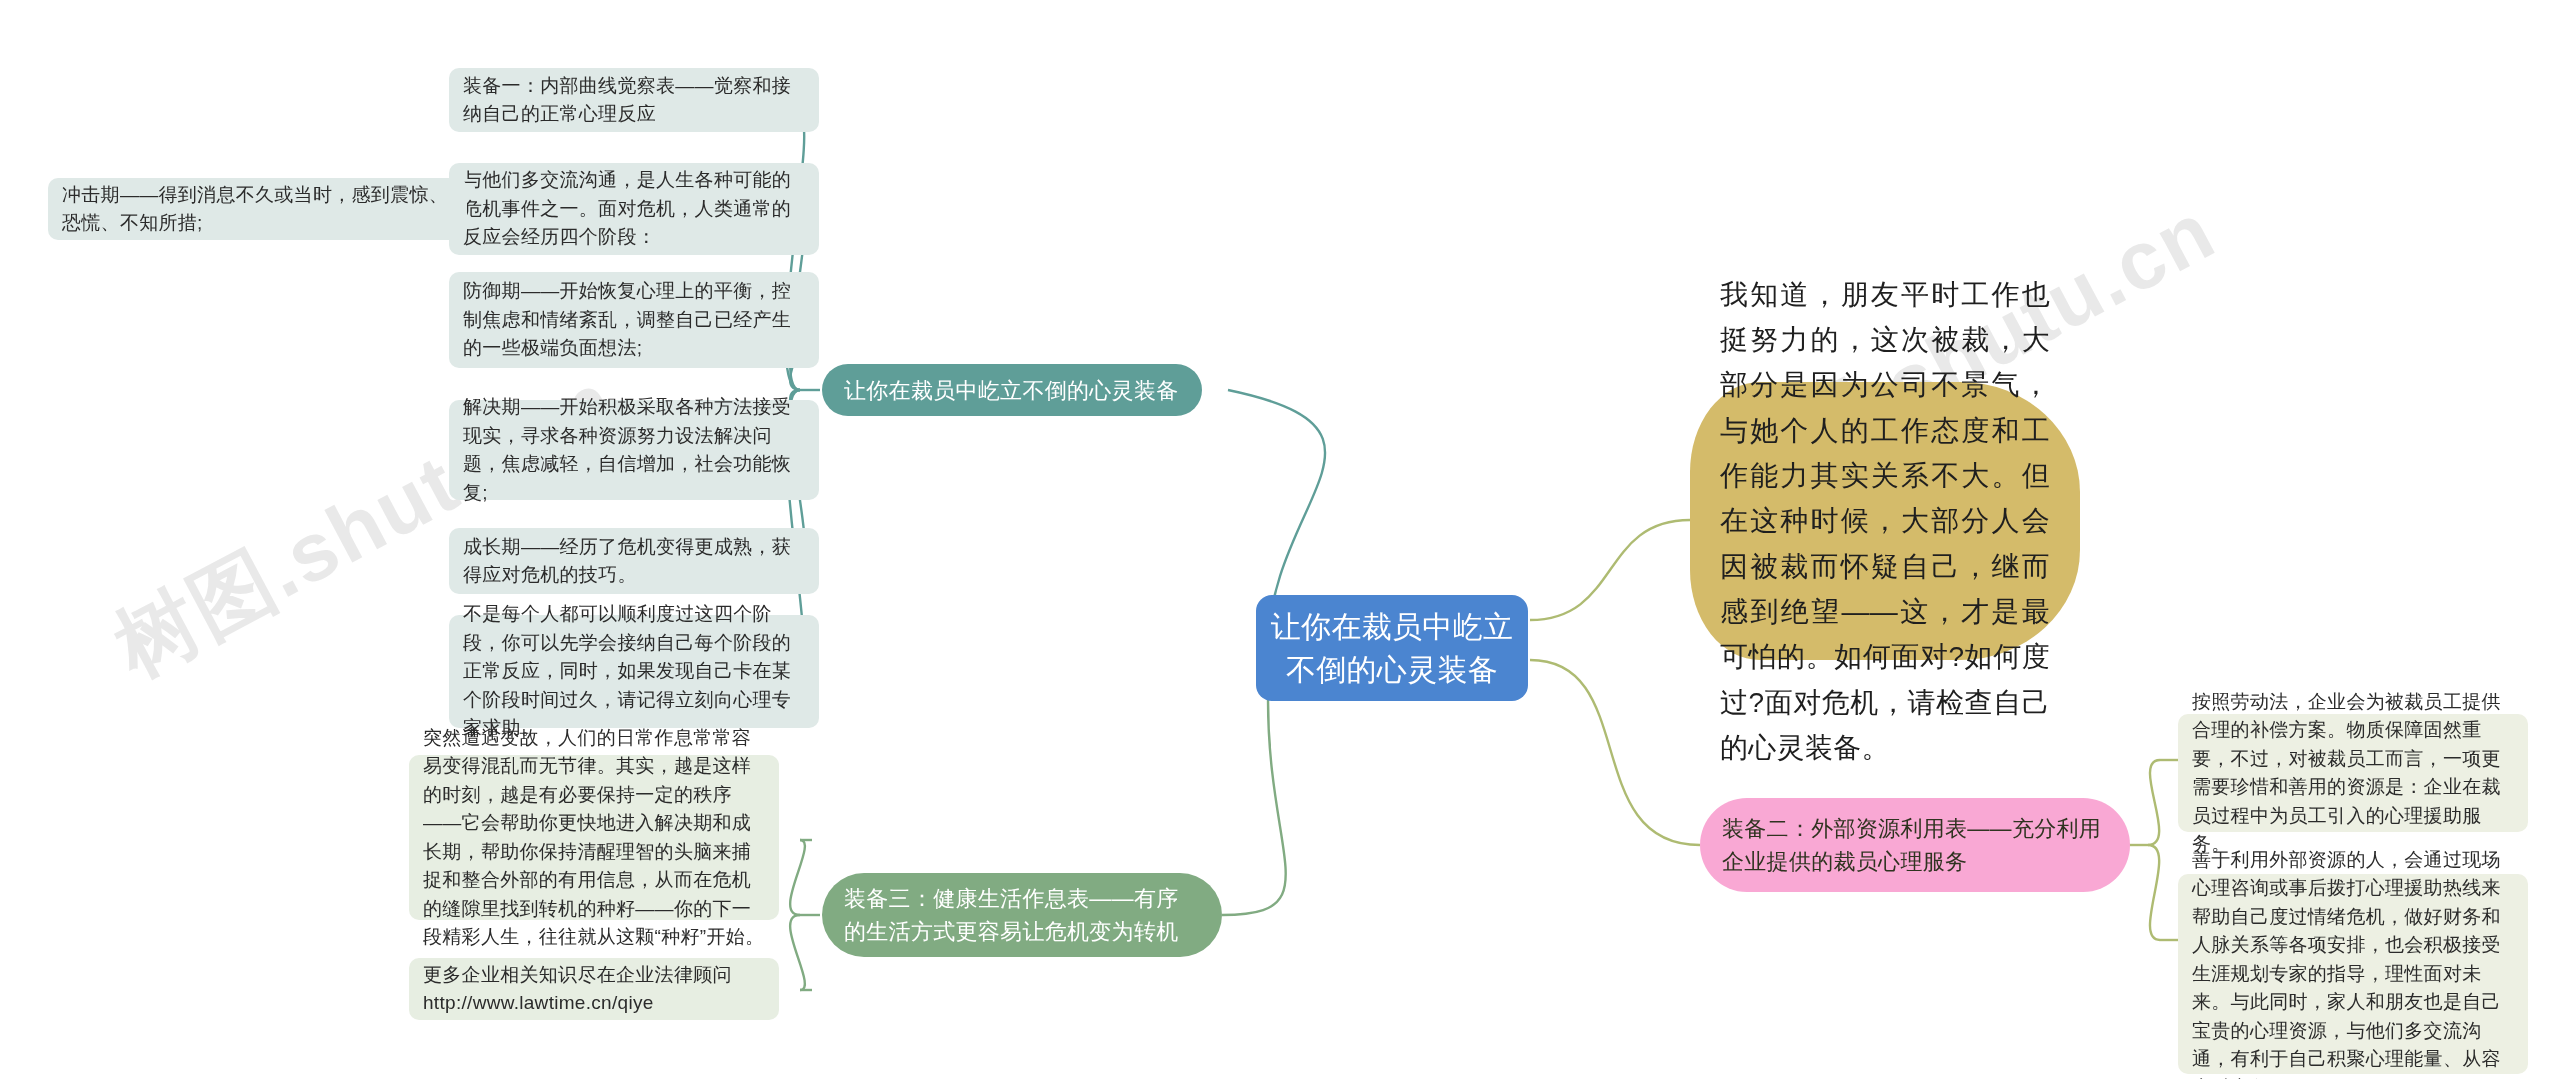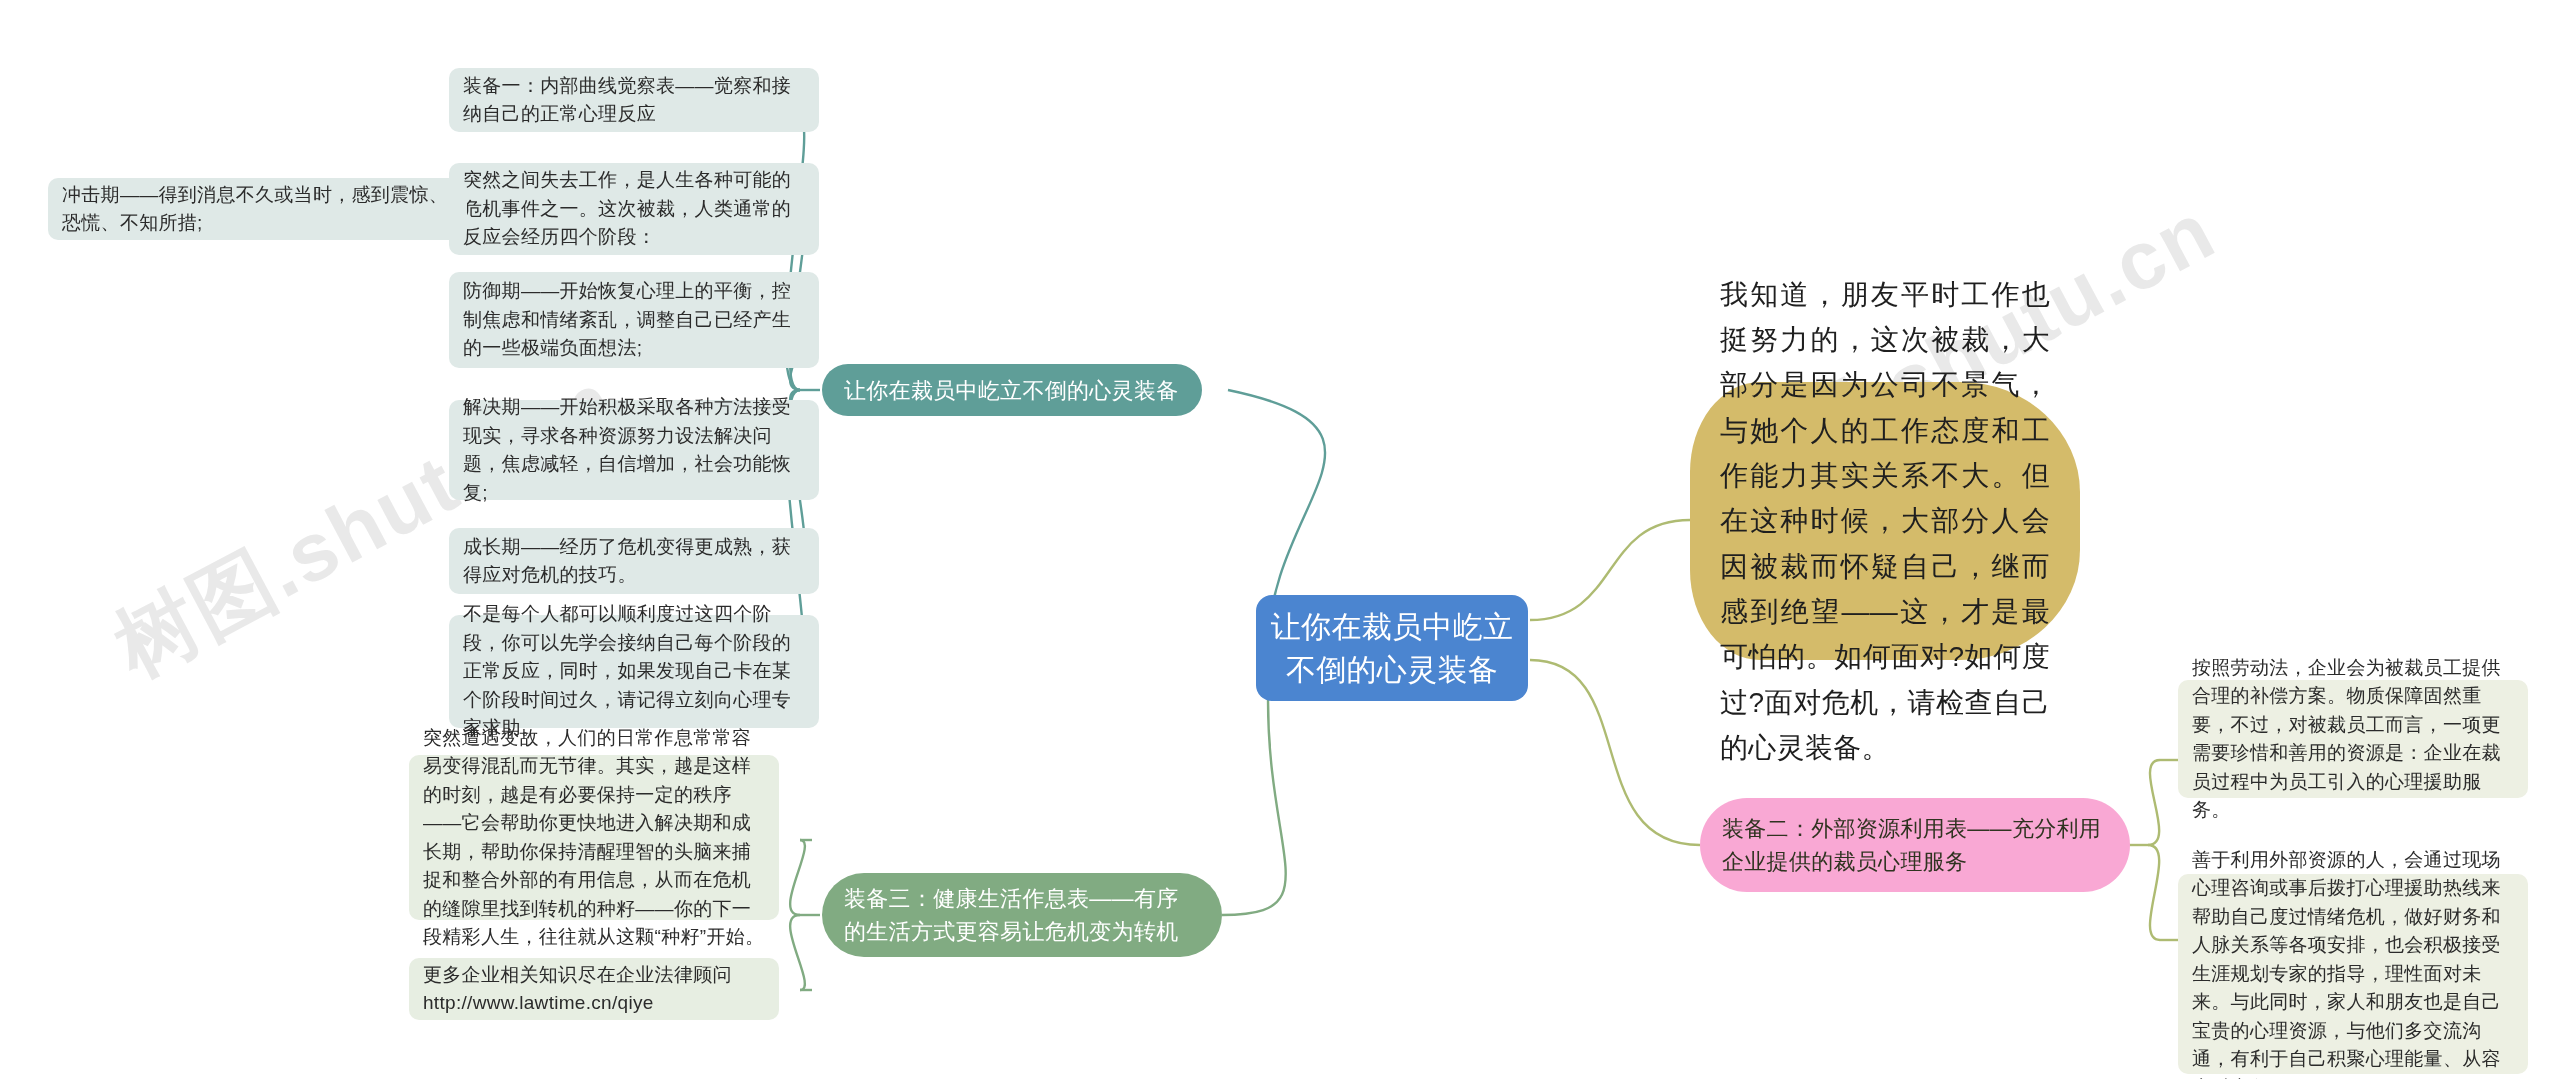--- a/index.html
+++ b/index.html
@@ -128,21 +128,21 @@
   </svg>
 
   <div class="wm" style="left:90px;top:470px;">树图.shutu.cn</div>
   <div class="wm" style="left:1690px;top:300px;">树图.shutu.cn</div>
 
   <div class="node leaf leaf-teal" style="left:449px;top:68px;width:370px;height:64px;">
     <span class="txt">装备一：内部曲线觉察表——觉察和接纳自己的正常心理反应</span>
   </div>
 
   <div class="node leaf leaf-teal" style="left:449px;top:163px;width:370px;height:92px;">
-    <span class="txt">突然之间失去工作，是人生各种可能的危机事件之一。这次被裁，人类通常的反应会经历四个阶段：</span>
+    <span class="txt">与他们多交流沟通，是人生各种可能的危机事件之一。面对危机，人类通常的反应会经历四个阶段：</span>
   </div>
 
   <div class="node leaf leaf-teal" style="left:48px;top:178px;width:419px;height:62px;">
     <span class="txt">冲击期——得到消息不久或当时，感到震惊、恐慌、不知所措;</span>
   </div>
 
   <div class="node leaf leaf-teal" style="left:449px;top:272px;width:370px;height:96px;">
     <span class="txt">防御期——开始恢复心理上的平衡，控制焦虑和情绪紊乱，调整自己已经产生的一些极端负面想法;</span>
   </div>
 
@@ -179,21 +179,21 @@
   </div>
 
   <div class="node central" style="left:1256px;top:595px;width:272px;height:106px;">
     <span class="txt">让你在裁员中屹立不倒的心灵装备</span>
   </div>
 
   <div class="node blob" style="left:1690px;top:382px;width:390px;height:278px;">
     <span class="txt">我知道，朋友平时工作也挺努力的，这次被裁，大部分是因为公司不景气，与她个人的工作态度和工作能力其实关系不大。但在这种时候，大部分人会因被裁而怀疑自己，继而感到绝望——这，才是最可怕的。如何面对?如何度过?面对危机，请检查自己的心灵装备。</span>
   </div>
 
-  <div class="node leaf leaf-olive" style="left:2178px;top:680px;width:350px;height:118px;justify-content:flex-end;">
+  <div class="node leaf leaf-olive" style="left:2178px;top:714px;width:350px;height:118px;justify-content:flex-end;">
     <span class="txt">按照劳动法，企业会为被裁员工提供合理的补偿方案。物质保障固然重要，不过，对被裁员工而言，一项更需要珍惜和善用的资源是：企业在裁员过程中为员工引入的心理援助服务。</span>
   </div>
 
   <div class="node leaf leaf-olive" style="left:2178px;top:838px;width:350px;height:200px;margin-top:36px;">
     <span class="txt">善于利用外部资源的人，会通过现场心理咨询或事后拨打心理援助热线来帮助自己度过情绪危机，做好财务和人脉关系等各项安排，也会积极接受生涯规划专家的指导，理性面对未来。与此同时，家人和朋友也是自己宝贵的心理资源，与他们多交流沟通，有利于自己积聚心理能量、从容应对变化。</span>
   </div>
 
 </div>
 
 </body></html>

